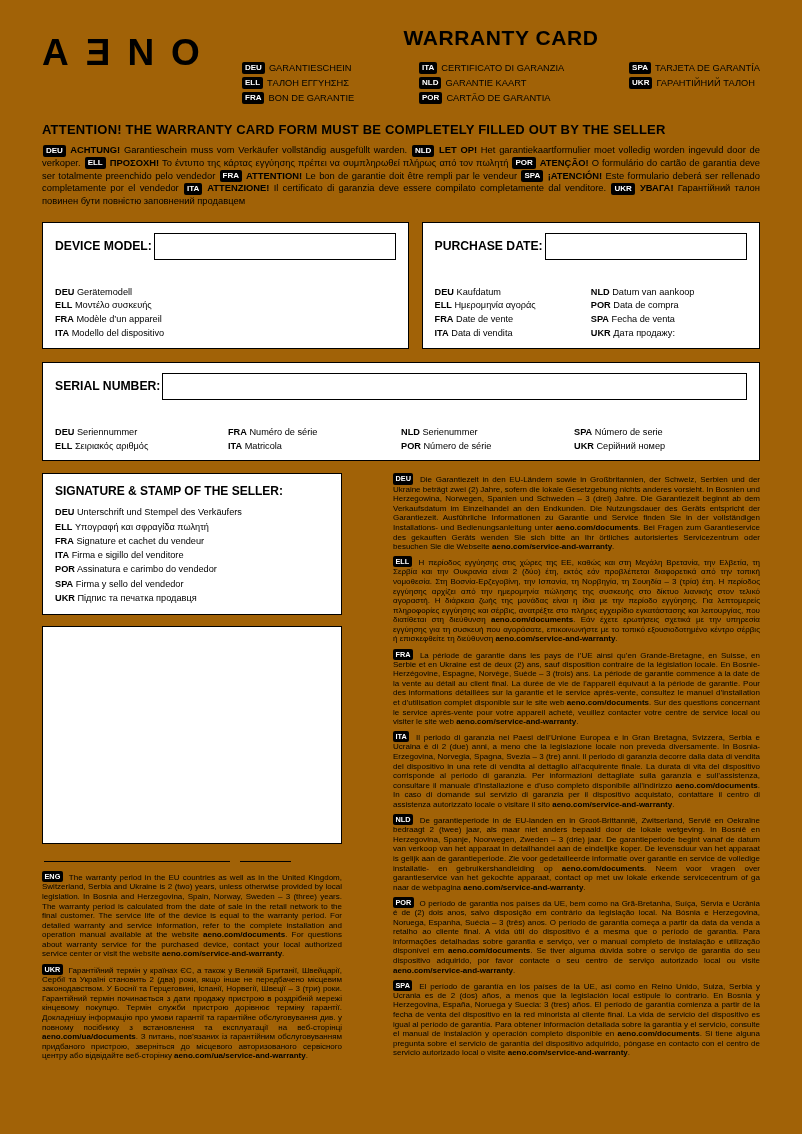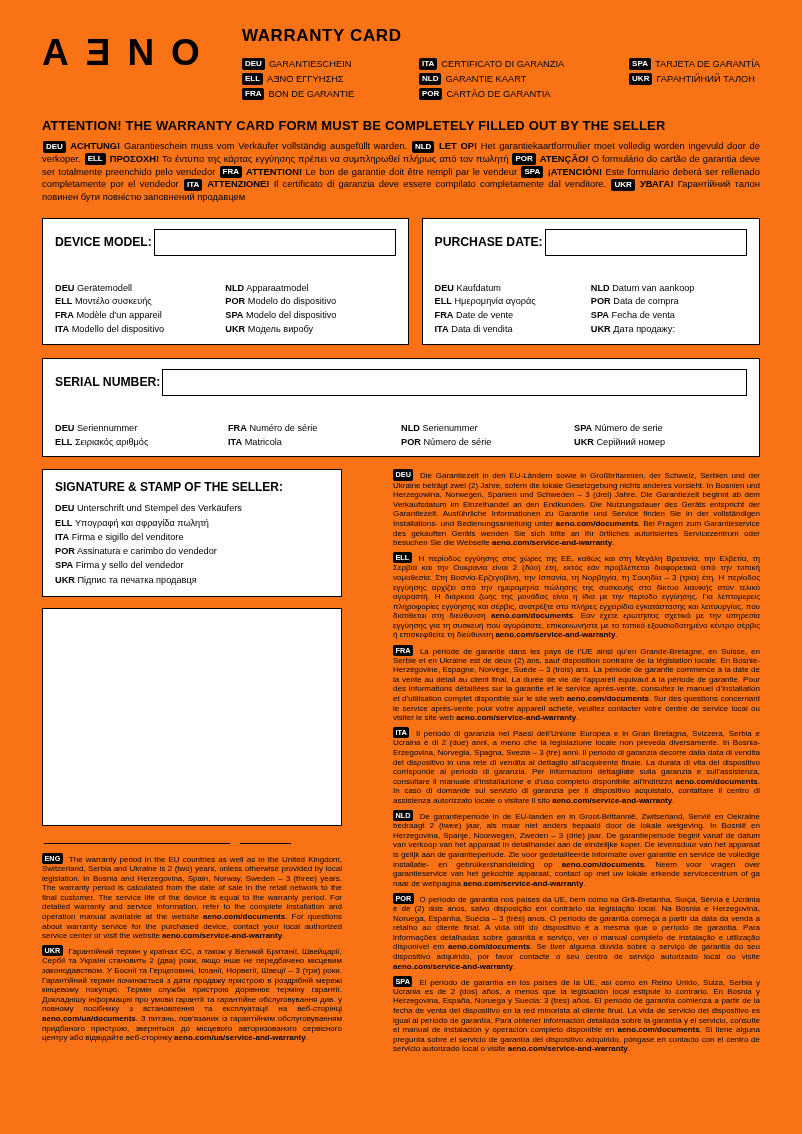--- a/index.html
+++ b/index.html
@@ -1,28 +1,28 @@
 <!DOCTYPE html>
 <html style="--badge_bg: #000000; --badge_text: #ffffff; --border: #000000;"><head>
 <meta charset="utf-8">
 <style>
   * { box-sizing: border-box; }
   html, body { margin: 0; padding: 0; background: #e8e8e8; }
   body { font-family: "Liberation Sans", "DejaVu Sans", sans-serif; color: #000; }
   .page {
-    width: 802px; height: 1134px; margin: 0 auto; background: #f97316;
+    width: 802px; height: 1134px; margin: 0 auto; background: #a16207;
     padding: 24px 42px 18px; overflow: hidden; position: relative;
   }
   b { font-weight: 700; }
 
   
   .header { display: flex; align-items: flex-start; }
   .logo { flex: 0 0 200px; font-size: 37px; font-weight: 800; letter-spacing: 17px; line-height: 1; padding-top: 10px; }
   .header-right { flex: 1; min-width: 0; }
-  .title { font-weight: 800; font-size: 17px; letter-spacing: .6px; margin: 2px 0 12px; }
+  .title { text-align: center; font-weight: 800; font-size: 21px; letter-spacing: .6px; margin: 2px 0 12px; }
   .lang-grid { display: flex; justify-content: space-between; gap: 8px; }
   .lang-col { display: flex; flex-direction: column; }
   .lang-item { display: flex; align-items: flex-start; gap: 4px; margin-bottom: 3px; font-size: 9.3px; white-space: nowrap; line-height: 1.3; }
 
   .badge {
     display: inline-block; background: var(--badge_bg, #000); color: var(--badge_text, #fff);
     font-weight: 700; font-size: 8px; line-height: 1.25; padding: 1px 3px; border-radius: 2px;
   }
 
   
@@ -76,21 +76,21 @@
       <div class="title">WARRANTY CARD</div>
       <div class="lang-grid">
         <div class="lang-col">
 
         <div class="lang-item">
               <span class="badge">DEU</span>
               <span>GARANTIESCHEIN</span>
             </div>
             <div class="lang-item">
               <span class="badge">ELL</span>
-              <span>AƎNO ΕΓΓΥΗΣΗΣ</span>
+              <span>ТАЛОН ΕΓΓΥΗΣΗΣ</span>
             </div>
             <div class="lang-item">
               <span class="badge">FRA</span>
               <span>BON DE GARANTIE</span>
             </div>
           </div>
         <div class="lang-col">
 
         <div class="lang-item">
               <span class="badge">ITA</span>
@@ -131,27 +131,20 @@
         <input class="box-input" type="text" value="" style="">
       </div>
       <div class="tr-cols">
         <div class="tr-col">
 
         <div class="tr-line"><b>DEU</b> <span>Gerätemodell</span></div>
             <div class="tr-line"><b>ELL</b> <span>Μοντέλο συσκευής</span></div>
             <div class="tr-line"><b>FRA</b> <span>Modèle d’un appareil</span></div>
             <div class="tr-line"><b>ITA</b> <span>Modello del dispositivo</span></div>
           </div>
-        <div class="tr-col">
-
-        <div class="tr-line"><b>NLD</b> <span>Apparaatmodel</span></div>
-            <div class="tr-line"><b>POR</b> <span>Modelo do dispositivo</span></div>
-            <div class="tr-line"><b>SPA</b> <span>Modelo del dispositivo</span></div>
-            <div class="tr-line"><b>UKR</b> <span>Модель виробу</span></div>
-          </div>
       </div>
     </section>
 
     <section class="box purchase-box">
       <div class="box-head">
         <span class="box-label">PURCHASE DATE:</span>
         <input class="box-input" type="text" value="" style="">
       </div>
       <div class="tr-cols">
         <div class="tr-col">
@@ -204,20 +197,21 @@
 
   <div class="bottom">
 
     <div class="left-col">
       <section class="box signature-box">
         <div class="sig-heading">SIGNATURE &amp; STAMP OF THE SELLER:</div>
         <div>
 
         <div class="tr-line"><b>DEU</b> <span>Unterschrift und Stempel des Verkäufers</span></div>
             <div class="tr-line"><b>ELL</b> <span>Υπογραφή και σφραγίδα πωλητή</span></div>
+            <div class="tr-line"><b>FRA</b> <span>Signature et cachet du vendeur</span></div>
             <div class="tr-line"><b>ITA</b> <span>Firma e sigillo del venditore</span></div>
             <div class="tr-line"><b>POR</b> <span>Assinatura e carimbo do vendedor</span></div>
             <div class="tr-line"><b>SPA</b> <span>Firma y sello del vendedor</span></div>
             <div class="tr-line"><b>UKR</b> <span>Підпис та печатка продавця</span></div>
           </div>
       </section>
 
       <div class="stamp-box"></div>
 
       <div class="sig-line-row">

